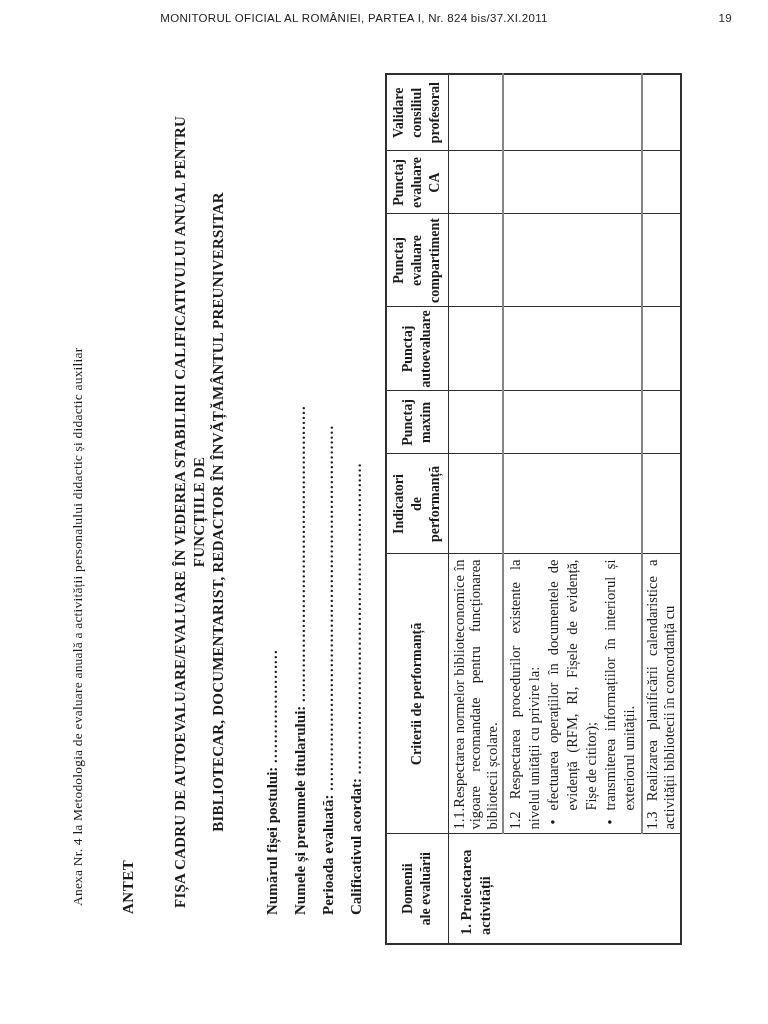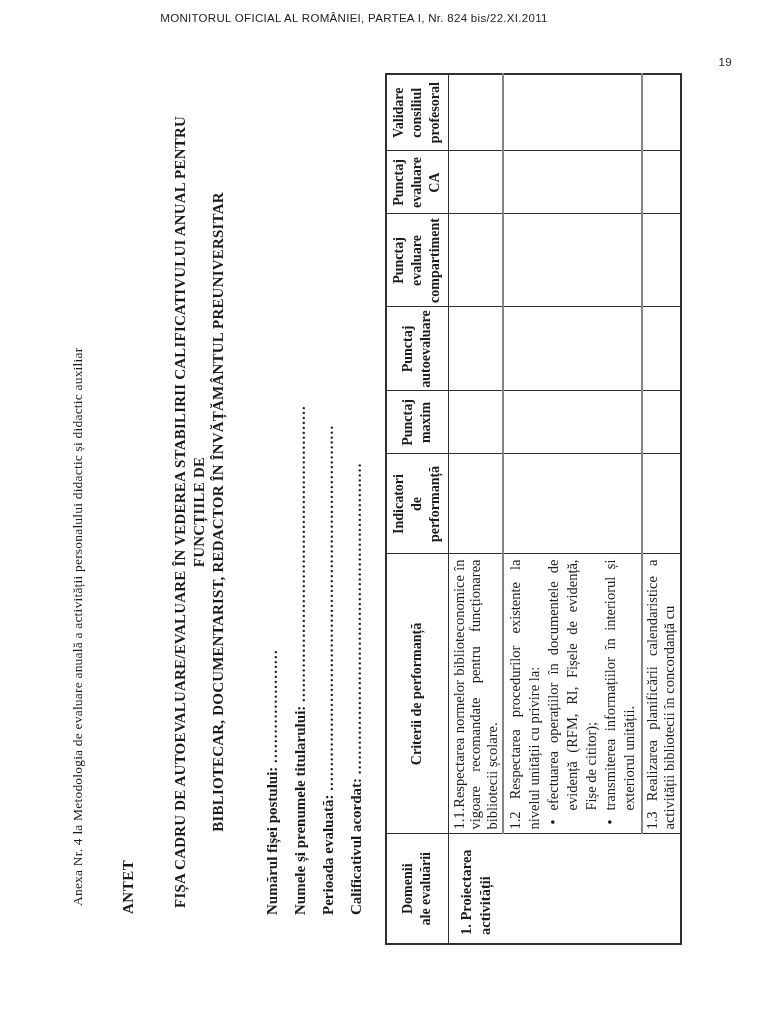--- a/index.html
+++ b/index.html
@@ -11,21 +11,21 @@
     font-family:"Liberation Serif","DejaVu Serif",serif;
     color:#1b1b1b;
   }
   
   .runhead {
     position:absolute; top:8px; left:0; width:768px; height:24px;
     font-family:"Liberation Sans","DejaVu Sans",sans-serif;
     font-size:11.5px; color:#222; letter-spacing:.3px;
   }
   .runhead .rh-title { position:absolute; left:0; right:60px; text-align:center; top:4px; }
-  .runhead .rh-page  { position:absolute; right:36px; top:4px;margin-top:44px; }
+  .runhead .rh-page  { position:absolute; right:36px; top:4px; }
 
   
   .landscape {
     position:absolute; top:0; left:0;
     width:1024px; height:768px;
     transform-origin:top left;
     transform:rotate(-90deg) translateX(-1024px);
   }
   .annex-note {
     position:absolute; left:118px; top:70px;
@@ -74,21 +74,21 @@
   tr.r2 td, tr.r3 td { border-top:2.5px solid #858585; }
   td.bthick, th.bthick { border-left:2.2px solid #8a8a8a; }
   ul.blt { list-style:none; margin:0; padding:0; }
   ul.blt li { position:relative; padding-left:19px; }
   ul.blt li::before { content:"\2022"; position:absolute; left:5px; top:0; }
 </style>
 </head>
 <body>
 
 <div class="runhead">
-  <div class="rh-title">MONITORUL OFICIAL AL ROMÂNIEI, PARTEA I, Nr. 824 bis/22.XI.2011</div>
+  <div class="rh-title">MONITORUL OFICIAL AL ROMÂNIEI, PARTEA I, Nr. 824 bis/37.XI.2011</div>
   <div class="rh-page">19</div>
 </div>
 
 <div class="landscape">
 
   <div class="annex-note">Anexa Nr. 4 la Metodologia de evaluare anuală a activității personalului didactic și didactic auxiliar</div>
 
   <div class="antet">ANTET</div>
 
   <div class="doc-title">

